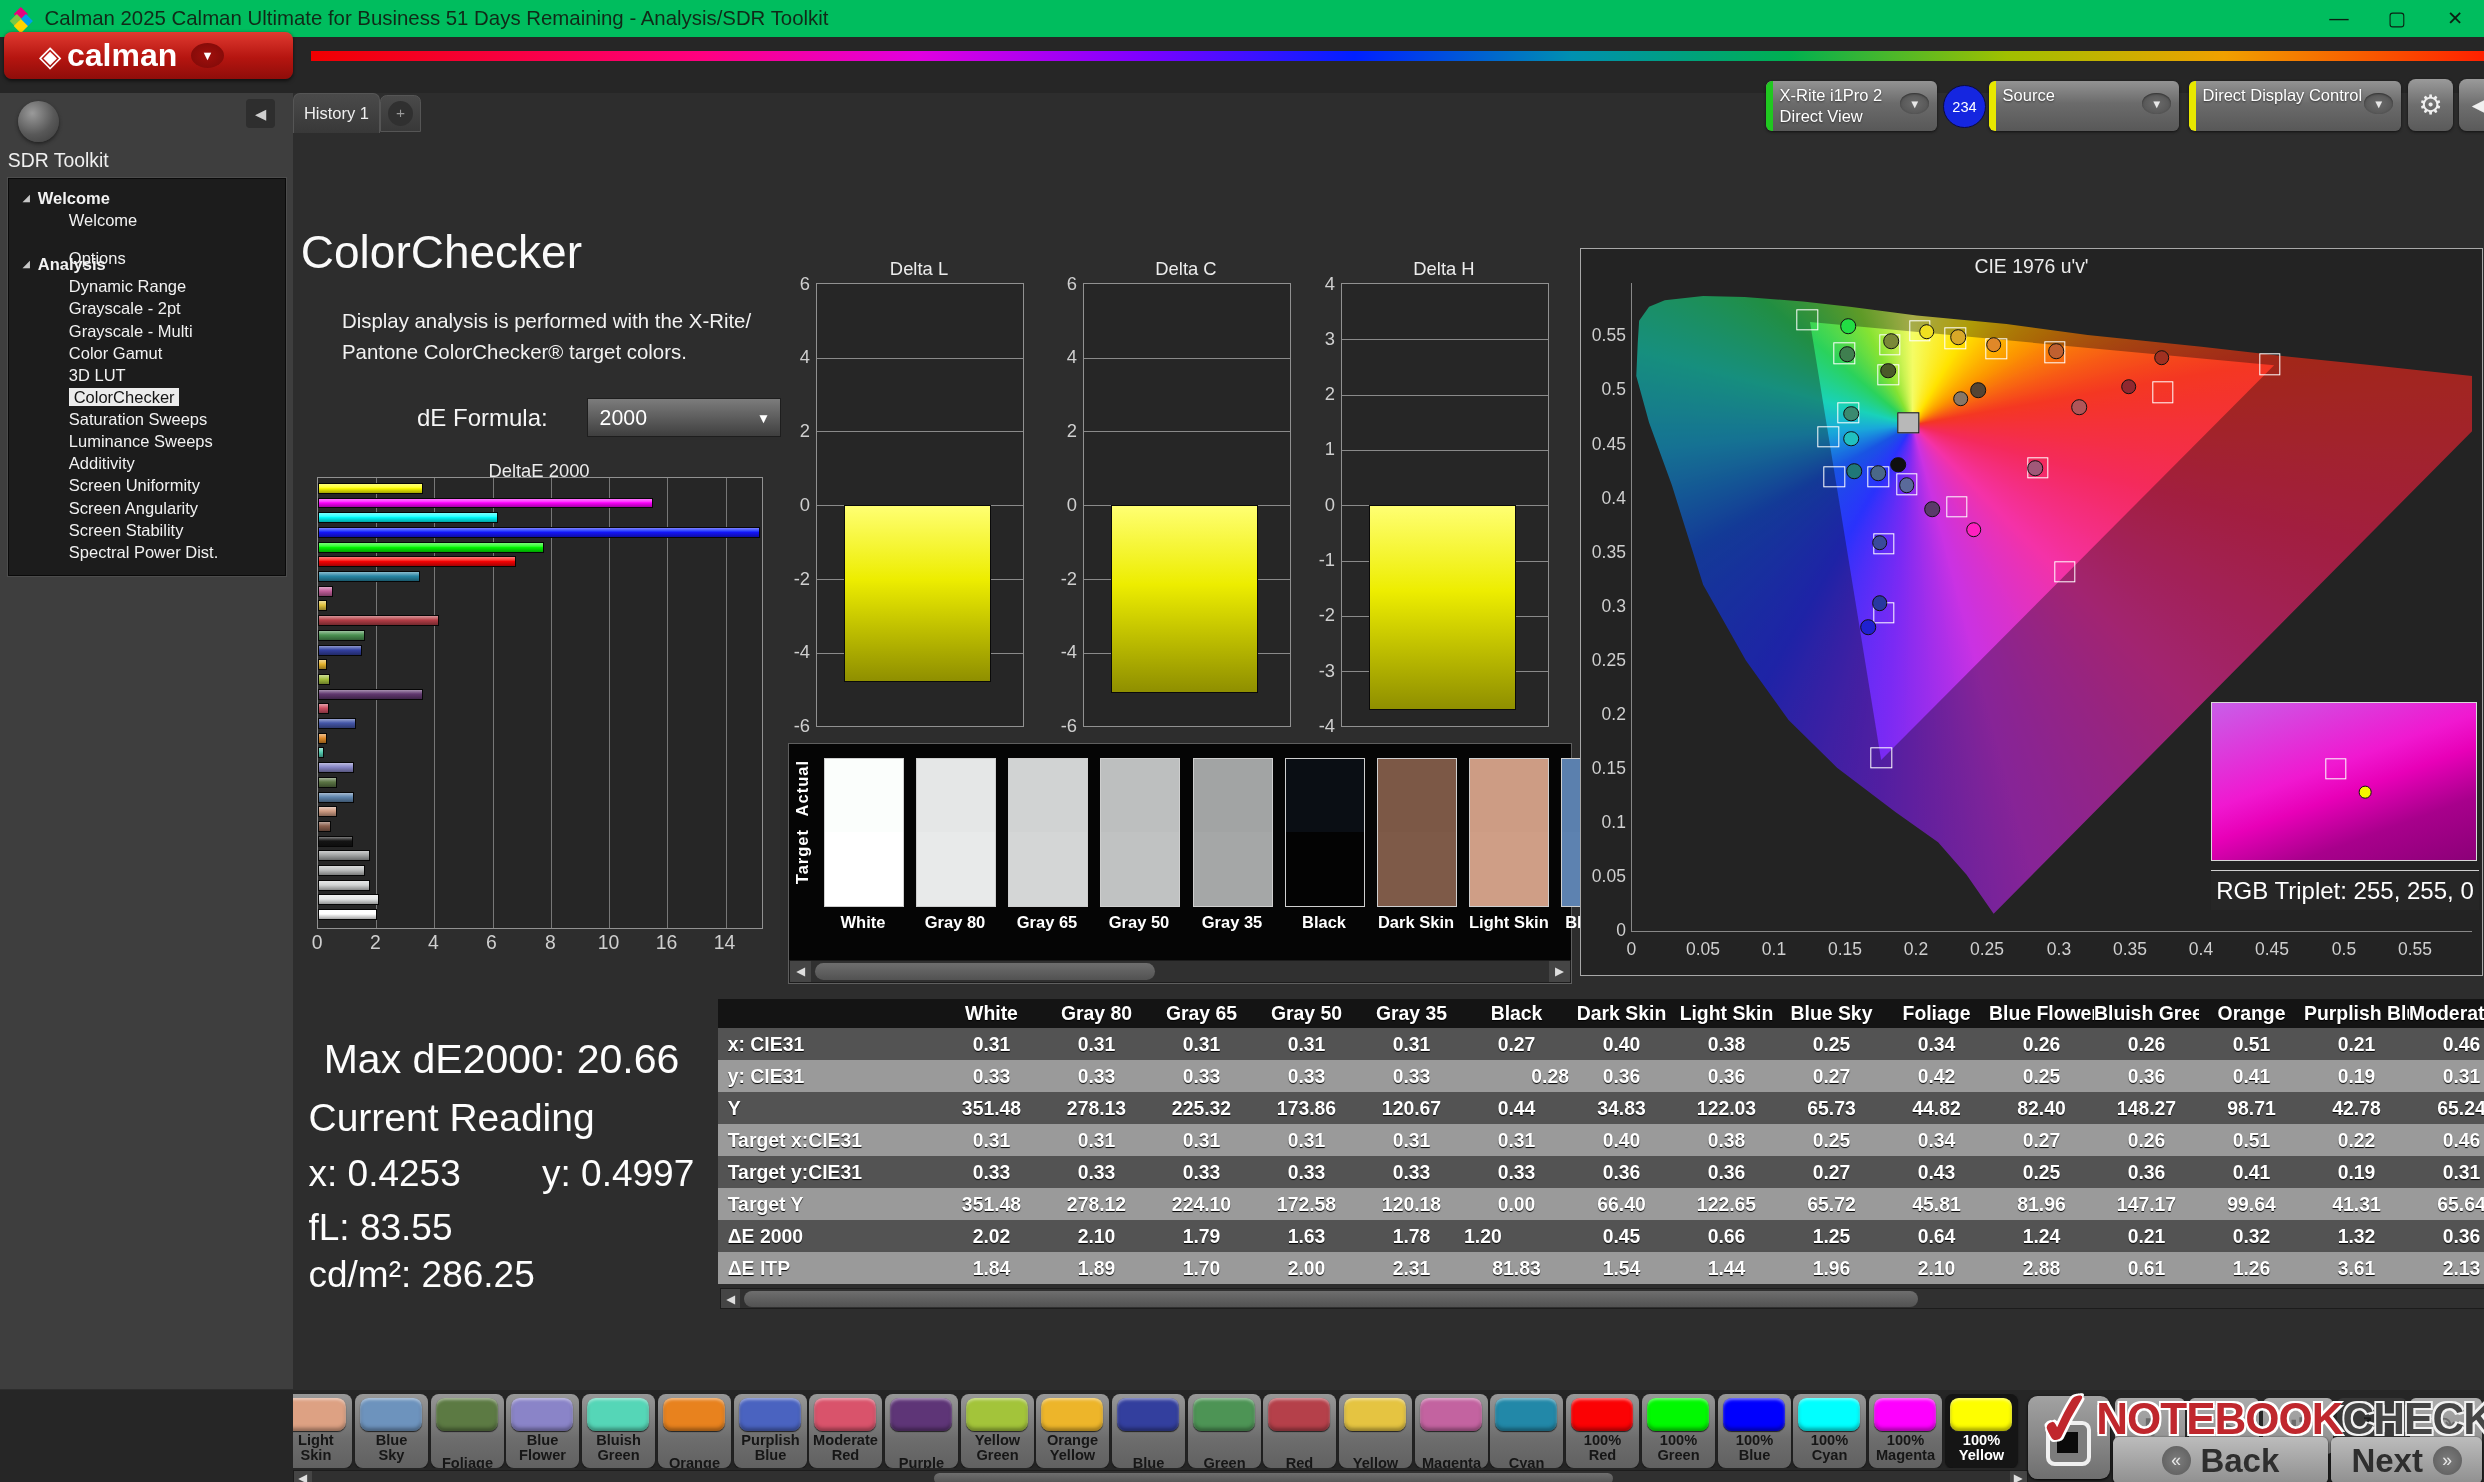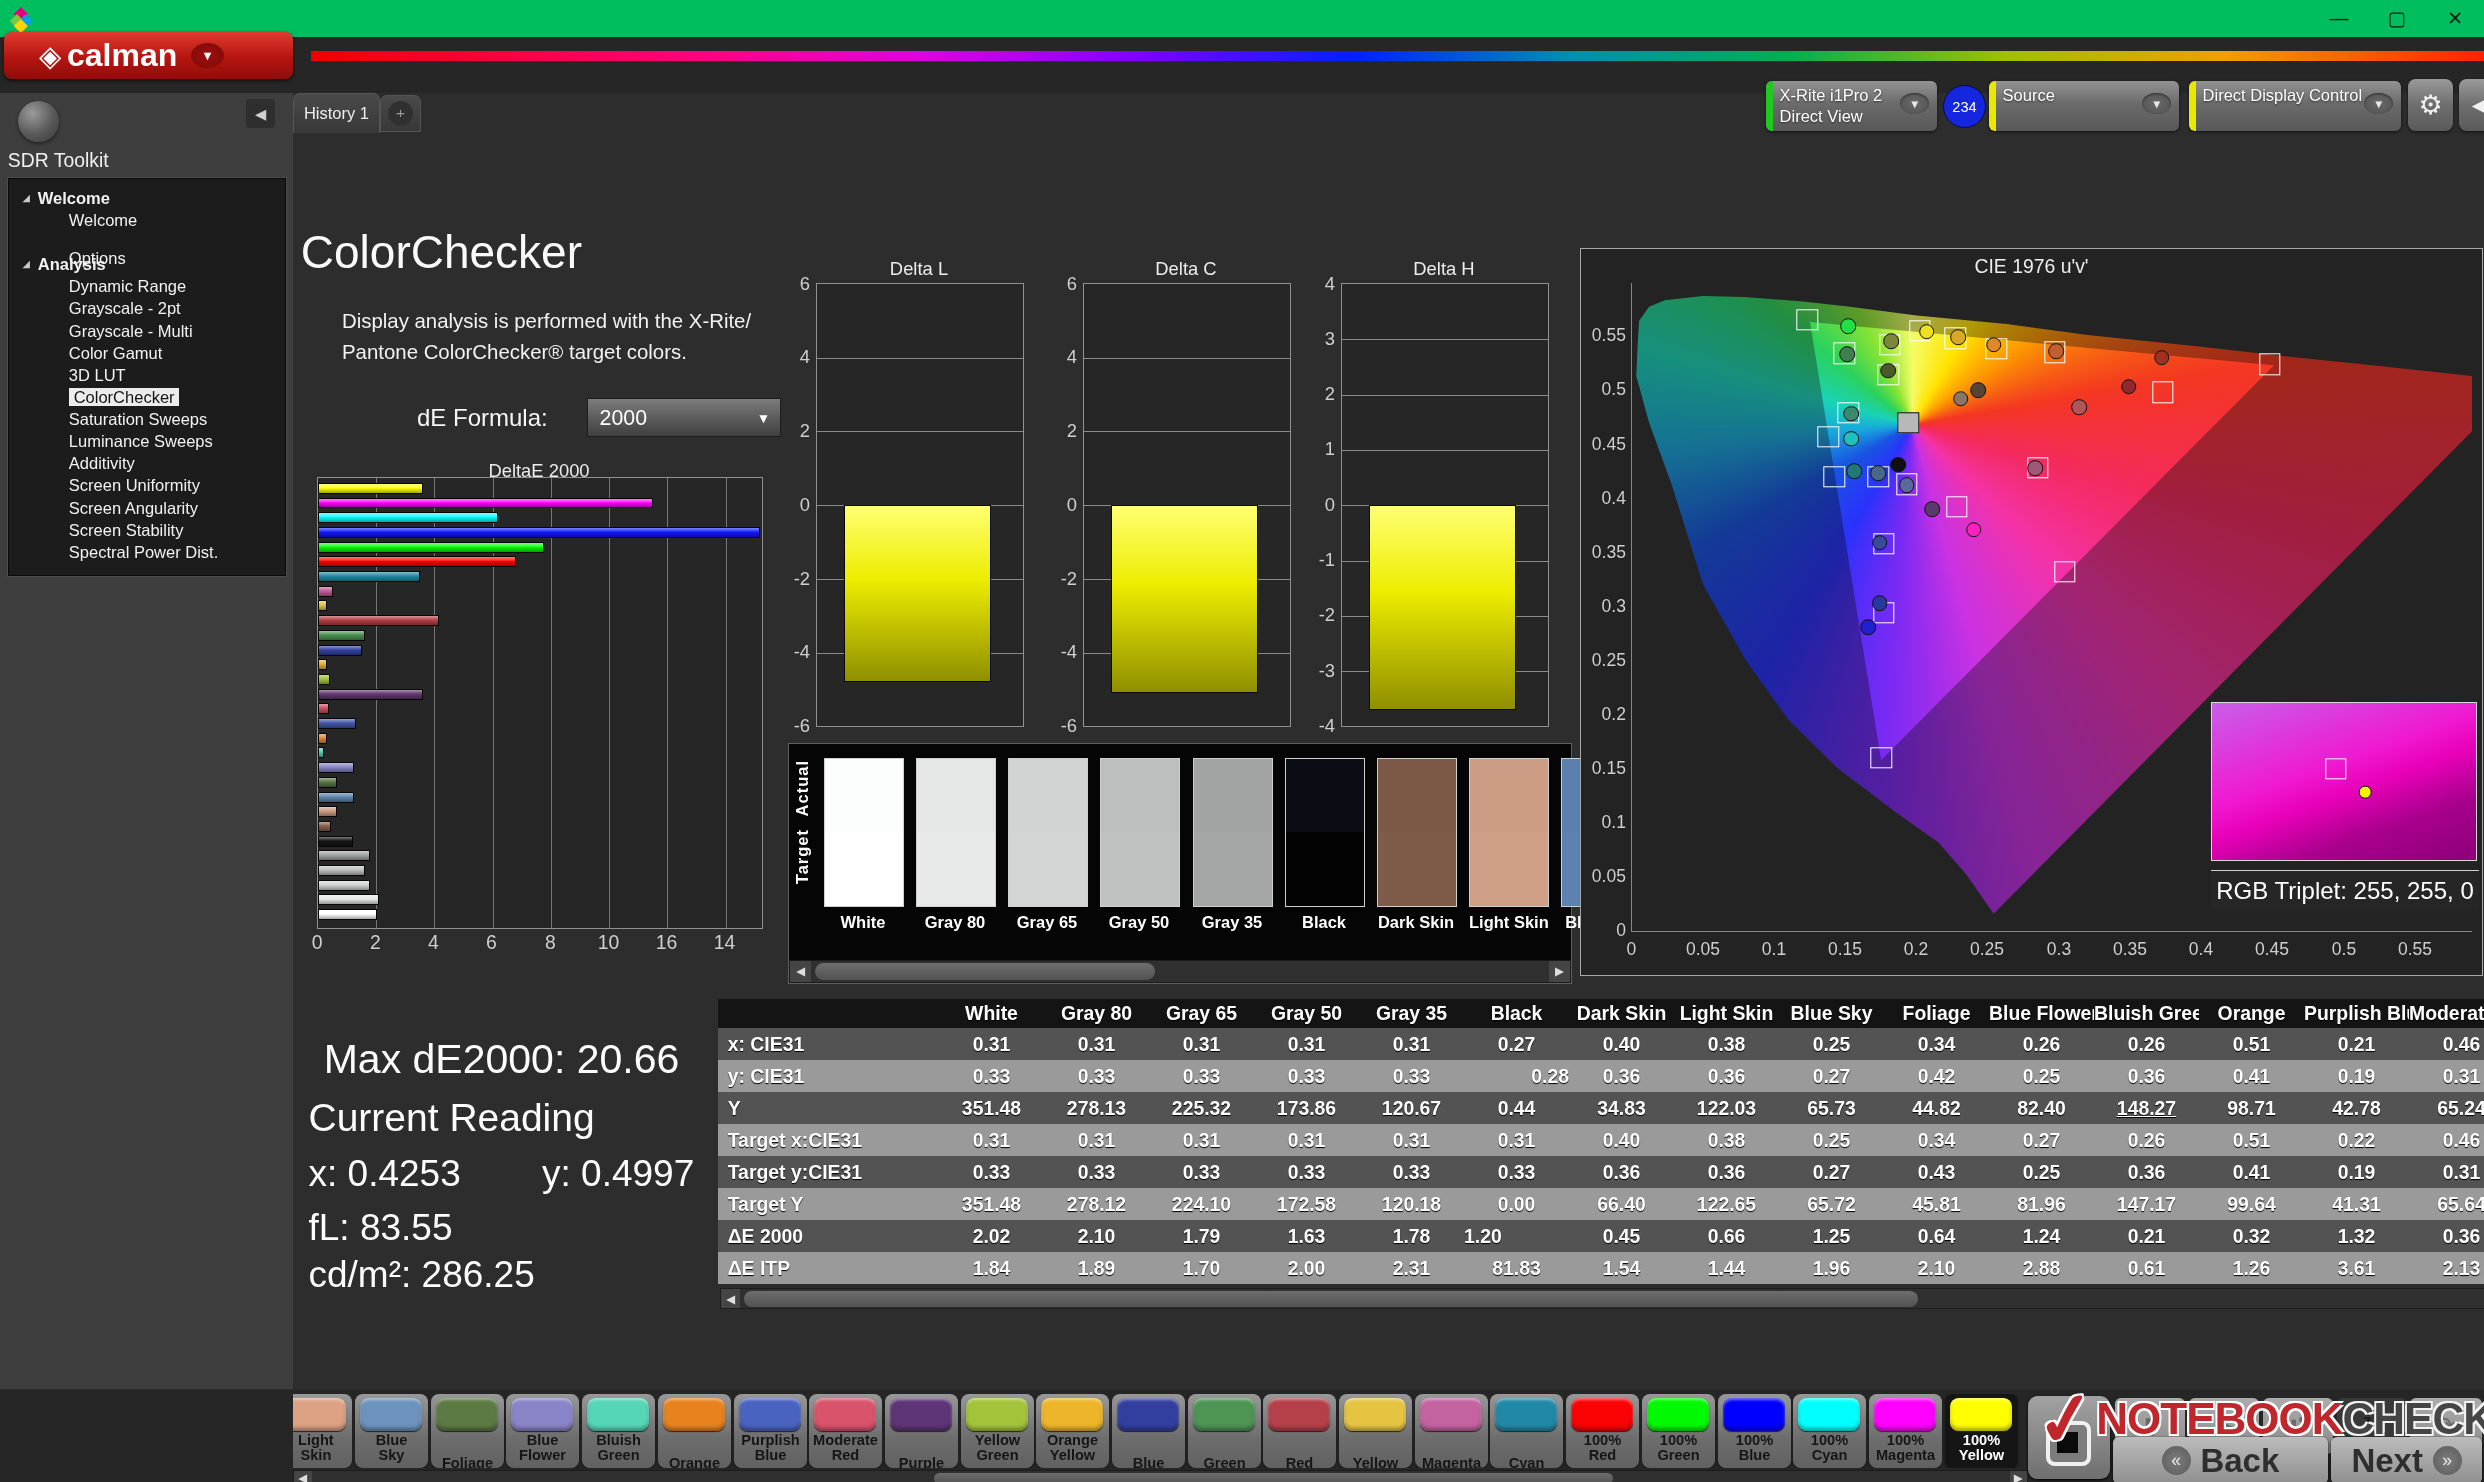--- a/index.html
+++ b/index.html
@@ -140,20 +140,21 @@
 </head>
 <body>
 
 <div class="abs" id="titlebar">
   <span id="title-icon">
     <i style="left:4.9px;top:0;background:#e6007e"></i>
     <i style="left:0;top:6.8px;background:#7ac943"></i>
     <i style="left:9.7px;top:6.8px;background:#00a0e9"></i>
     <i style="left:4.9px;top:12.6px;background:#ffd400"></i>
   </span>
+  <span>Calman 2025 Calman Ultimate for Business 51 Days Remaining  - Analysis/SDR Toolkit</span>
   <span class="winctl" style="right:116px">—</span>
   <span class="winctl" style="right:58px">▢</span>
   <span class="winctl" style="right:0">✕</span>
 </div>
 
 <div class="abs" id="logorow">
   <div class="abs" id="calman-logo">
     <span class="diamond">◈</span>
     <span class="word">calman</span>
     <span class="dd">
@@ -547,21 +548,21 @@
         <div class="tcell" style="text-align: center;">278.13</div>
         <div class="tcell" style="text-align: center;">225.32</div>
         <div class="tcell" style="text-align: center;">173.86</div>
         <div class="tcell" style="text-align: center;">120.67</div>
         <div class="tcell" style="text-align: center;">0.44</div>
         <div class="tcell" style="text-align: center;">34.83</div>
         <div class="tcell" style="text-align: center;">122.03</div>
         <div class="tcell" style="text-align: center;">65.73</div>
         <div class="tcell" style="text-align: center;">44.82</div>
         <div class="tcell" style="text-align: center;">82.40</div>
-        <div class="tcell" style="text-align: center; text-decoration: underline;">148.27</div>
+        <div class="tcell" style="text-align: center;">148.27</div>
         <div class="tcell" style="text-align: center;">98.71</div>
         <div class="tcell" style="text-align: center;">42.78</div>
         <div class="tcell" style="text-align: center;">65.24</div>
       </div>
       <div class="trow" style="top: 125px; height: 32px; line-height: 32px; background: rgb(154, 154, 154);">
         <div class="tcell lab">Target x:CIE31</div>
         <div class="tcell" style="text-align: center;">0.31</div>
         <div class="tcell" style="text-align: center;">0.31</div>
         <div class="tcell" style="text-align: center;">0.31</div>
         <div class="tcell" style="text-align: center;">0.31</div>

